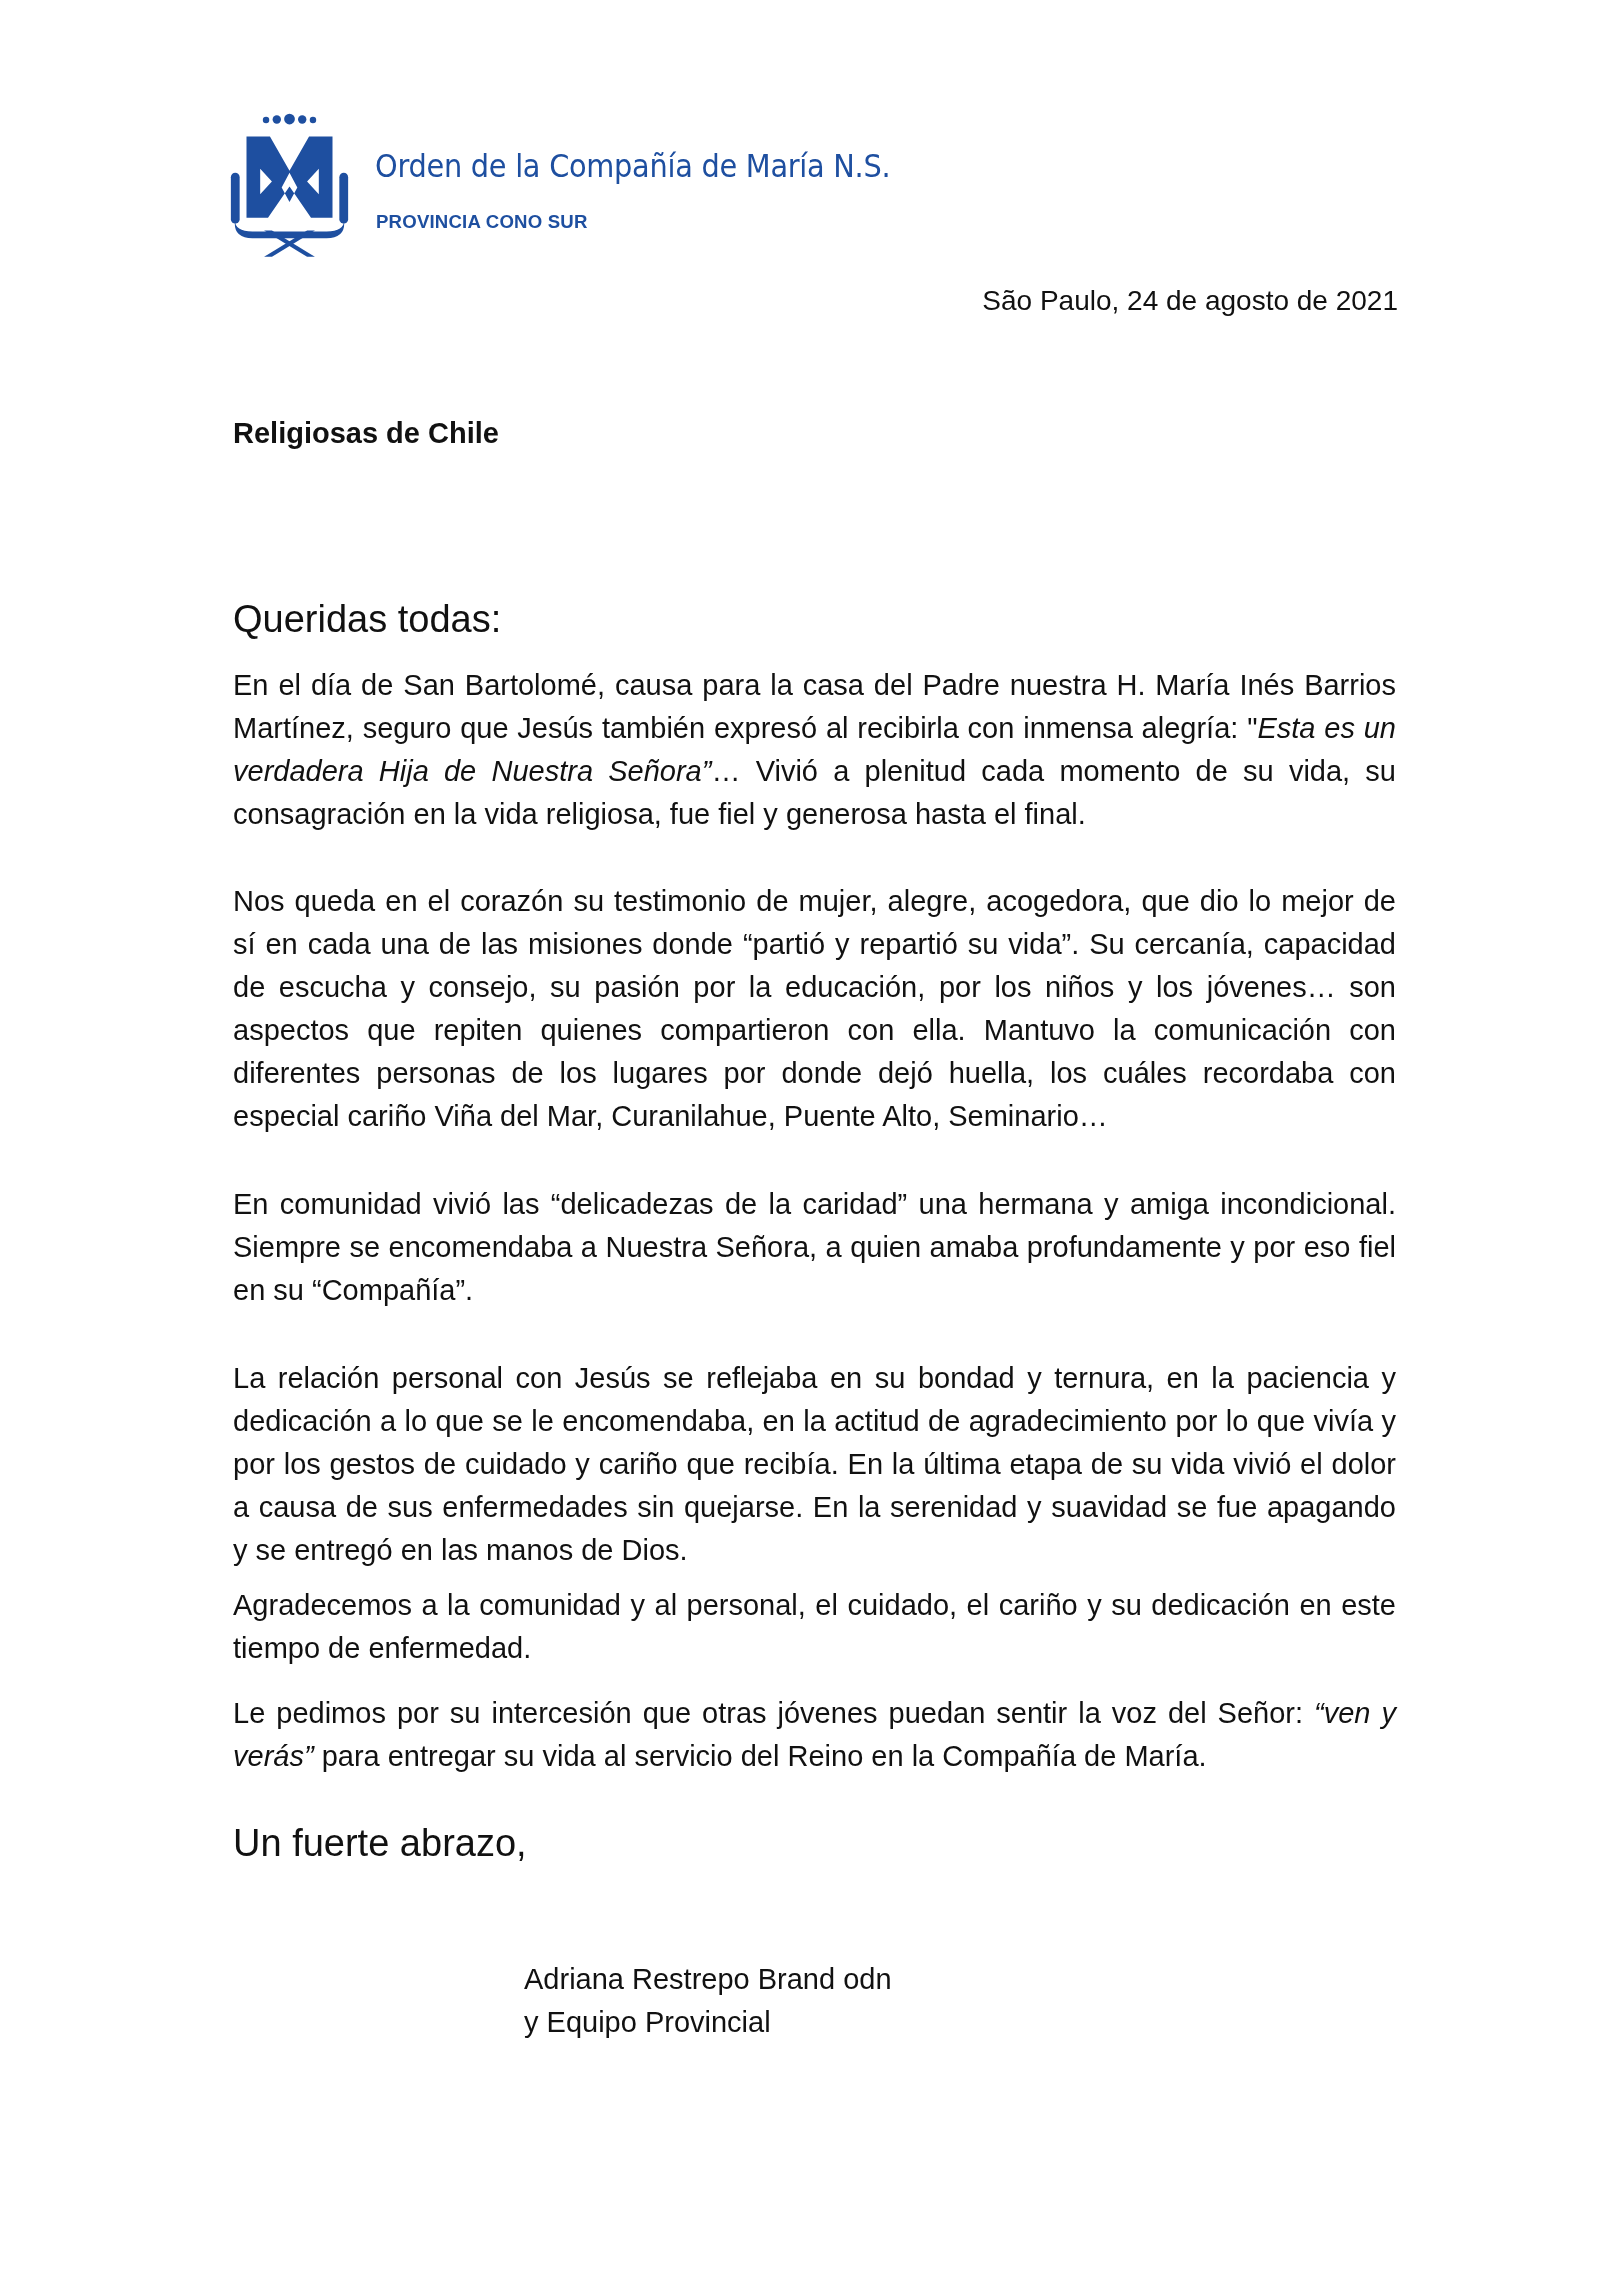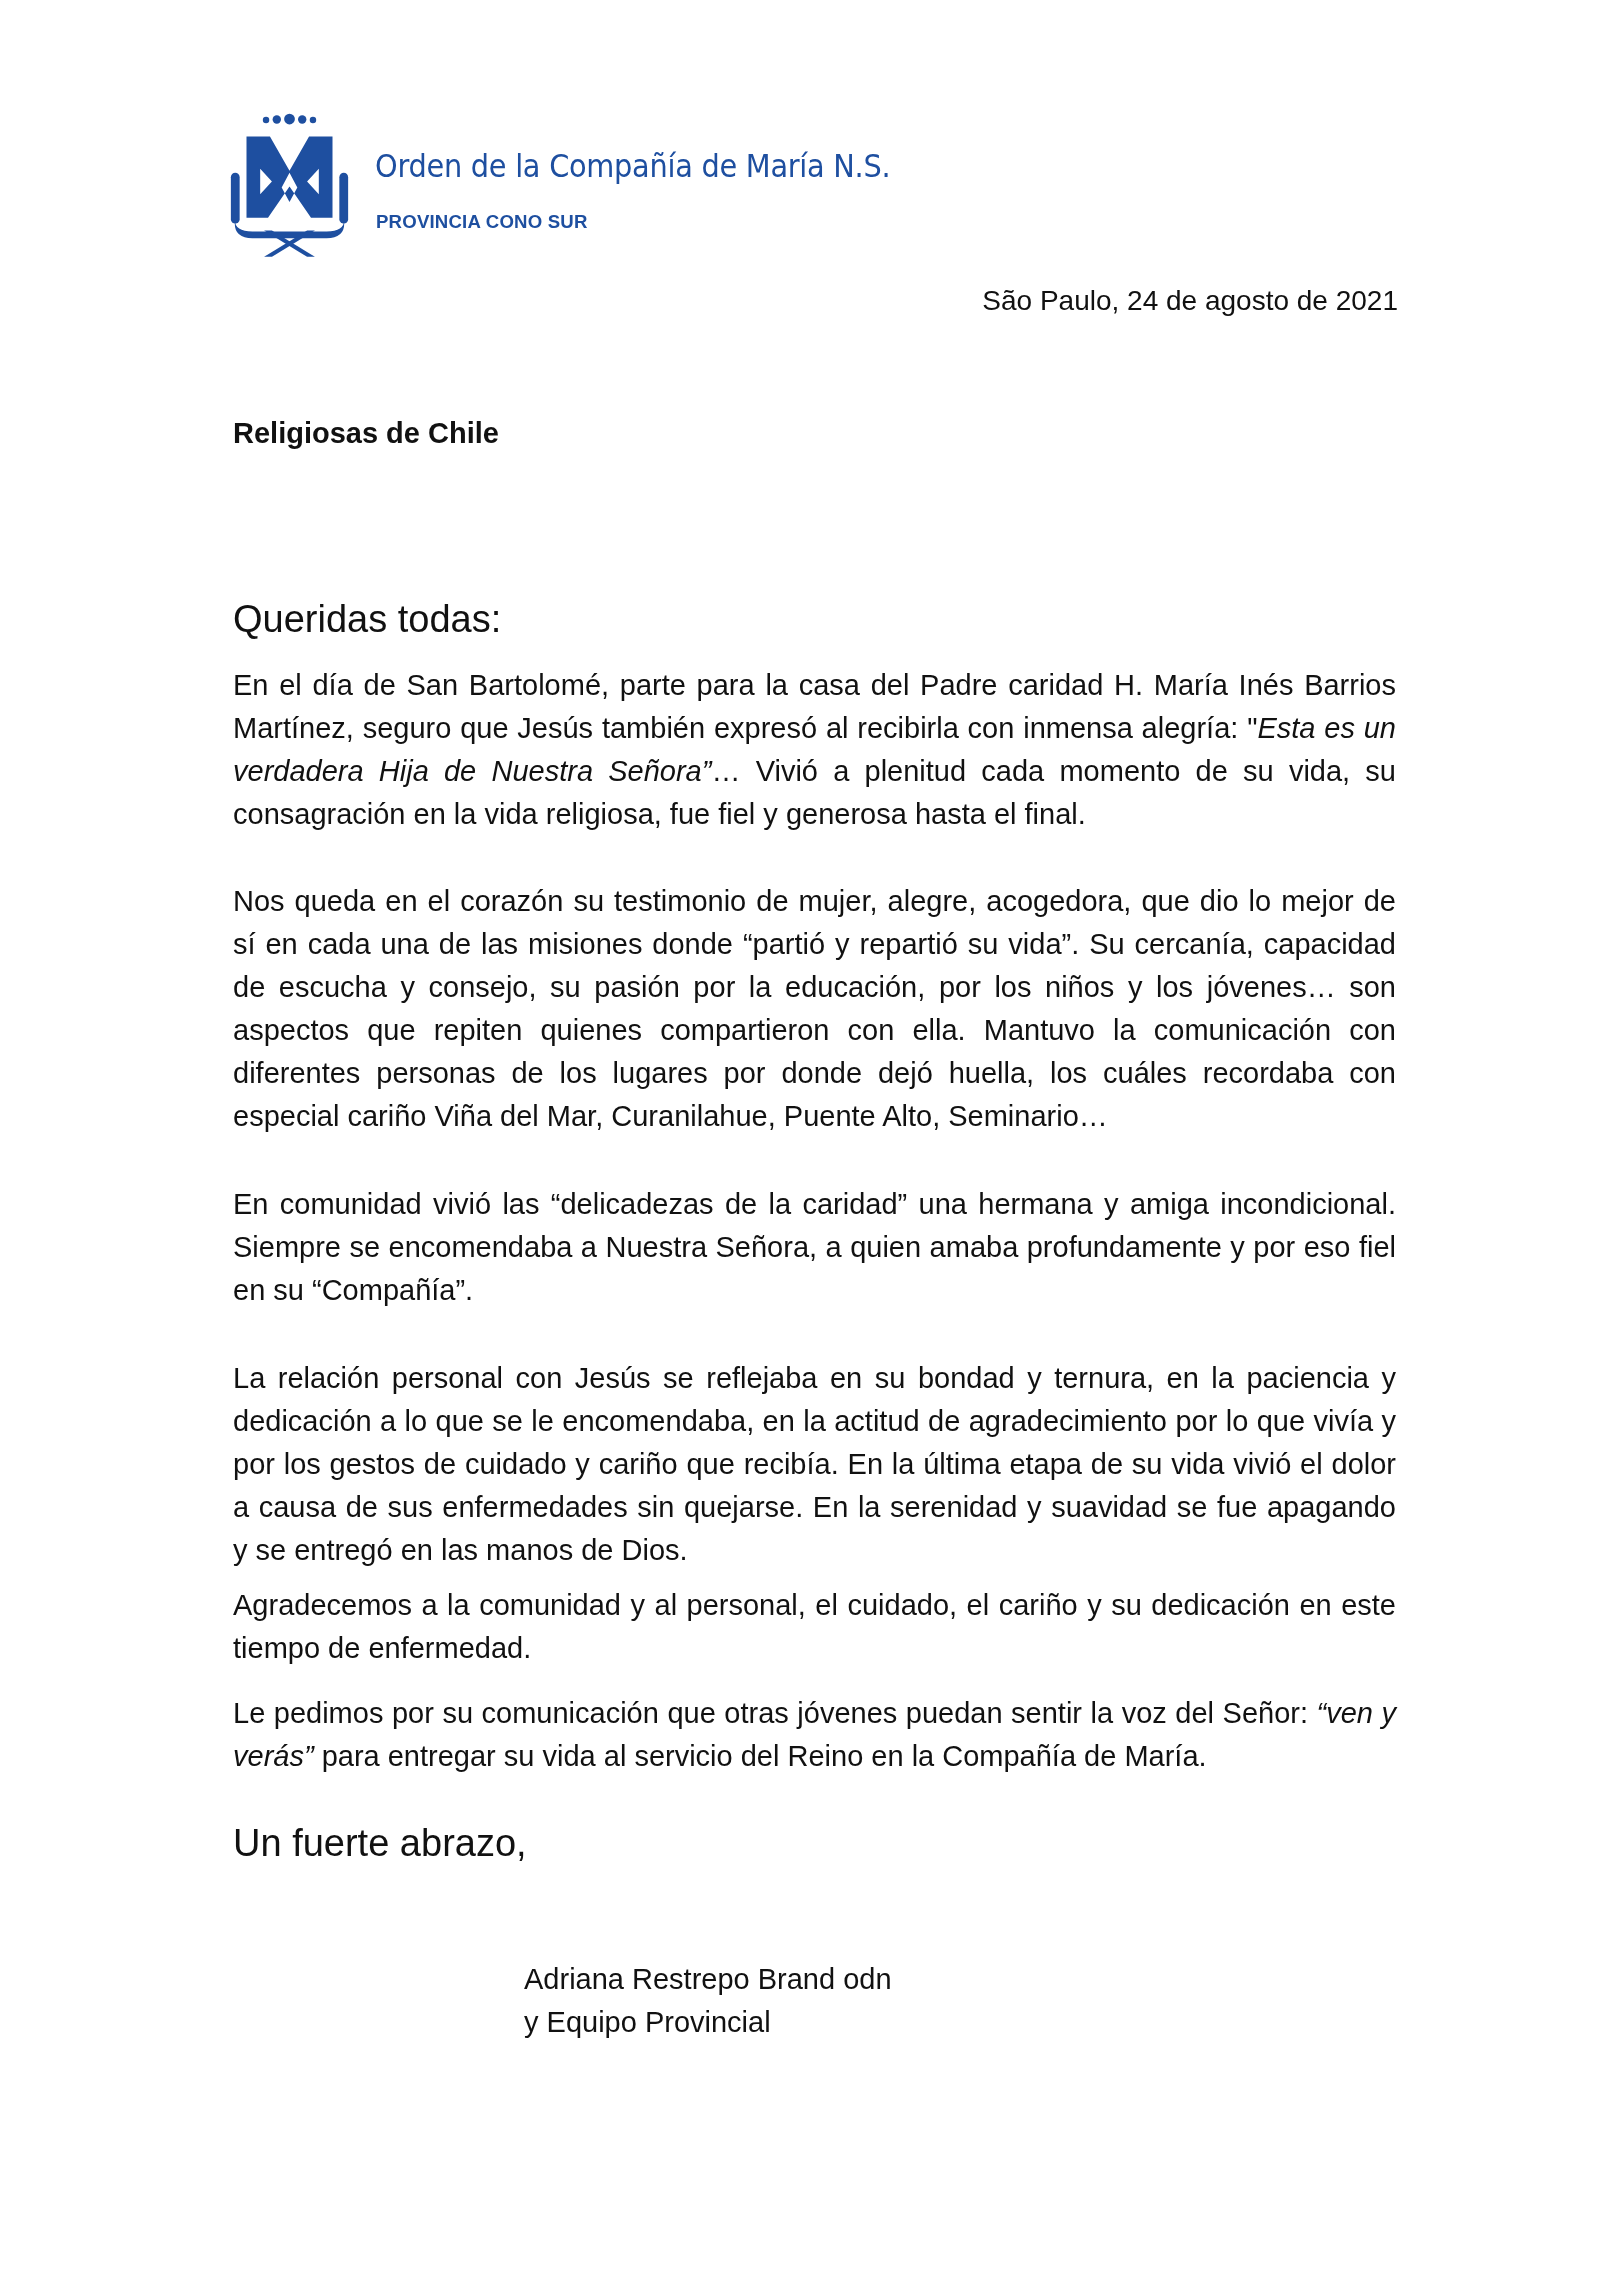--- a/index.html
+++ b/index.html
@@ -57,41 +57,41 @@
 
 <div class="date">São Paulo, 24 de agosto de 2021</div>
 
 <div class="recipient">
   <div>Religiosas de Chile</div>
 </div>
 
 <div class="left-text" style="top:598px;">Queridas todas:</div>
 
 <div class="body-text" style="top:664px;">
-  <p><span>En el día de San Bartolomé, parte para la casa del Padre caridad H. María Inés Barrios Martínez, seguro que Jesús también expresó al recibirla con inmensa alegría: "</span><em>Esta es un verdadera Hija de Nuestra Señora”</em><span>… Vivió a plenitud cada momento de su vida, su consagración en la vida religiosa, fue fiel y generosa hasta el final.</span></p>
+  <p><span>En el día de San Bartolomé, causa para la casa del Padre nuestra H. María Inés Barrios Martínez, seguro que Jesús también expresó al recibirla con inmensa alegría: "</span><em>Esta es un verdadera Hija de Nuestra Señora”</em><span>… Vivió a plenitud cada momento de su vida, su consagración en la vida religiosa, fue fiel y generosa hasta el final.</span></p>
 </div>
 
 <div class="body-text" style="top:880px;">
   <p><span>Nos queda en el corazón su testimonio de mujer, alegre, acogedora, que dio lo mejor de sí en cada una de las misiones donde “partió y repartió su vida”. Su cercanía, capacidad de escucha y consejo, su pasión por la educación, por los niños y los jóvenes… son aspectos que repiten quienes compartieron con ella. Mantuvo la comunicación con diferentes personas de los lugares por donde dejó huella, los cuáles recordaba con especial cariño Viña del Mar, Curanilahue, Puente Alto, Seminario…</span></p>
 </div>
 
 <div class="body-text" style="top:1183px;">
   <p><span>En comunidad vivió las “delicadezas de la caridad” una hermana y amiga incondicional. Siempre se encomendaba a Nuestra Señora, a quien amaba profundamente y por eso fiel en su “Compañía”.</span></p>
 </div>
 
 <div class="body-text" style="top:1357px;">
   <p><span>La relación personal con Jesús se reflejaba en su bondad y ternura, en la paciencia y dedicación a lo que se le encomendaba, en la actitud de agradecimiento por lo que vivía y por los gestos de cuidado y cariño que recibía. En la última etapa de su vida vivió el dolor a causa de sus enfermedades sin quejarse. En la serenidad y suavidad se fue apagando y se entregó en las manos de Dios.</span></p>
 </div>
 
 <div class="body-text" style="top:1584px;">
   <p><span>Agradecemos a la comunidad y al personal, el cuidado, el cariño y su dedicación en este tiempo de enfermedad.</span></p>
 </div>
 
 <div class="body-text" style="top:1692px;">
-  <p><span>Le pedimos por su comunicación que otras jóvenes puedan sentir la voz del Señor: </span><em>“ven y verás”</em><span> para entregar su vida al servicio del Reino en la Compañía de María.</span></p>
+  <p><span>Le pedimos por su intercesión que otras jóvenes puedan sentir la voz del Señor: </span><em>“ven y verás”</em><span> para entregar su vida al servicio del Reino en la Compañía de María.</span></p>
 </div>
 
 <div class="left-text" style="top:1822px;">Un fuerte abrazo,</div>
 
 <div class="signature">
   <div>Adriana Restrepo Brand odn</div>
   <div>y Equipo Provincial</div>
 </div>
 
 

